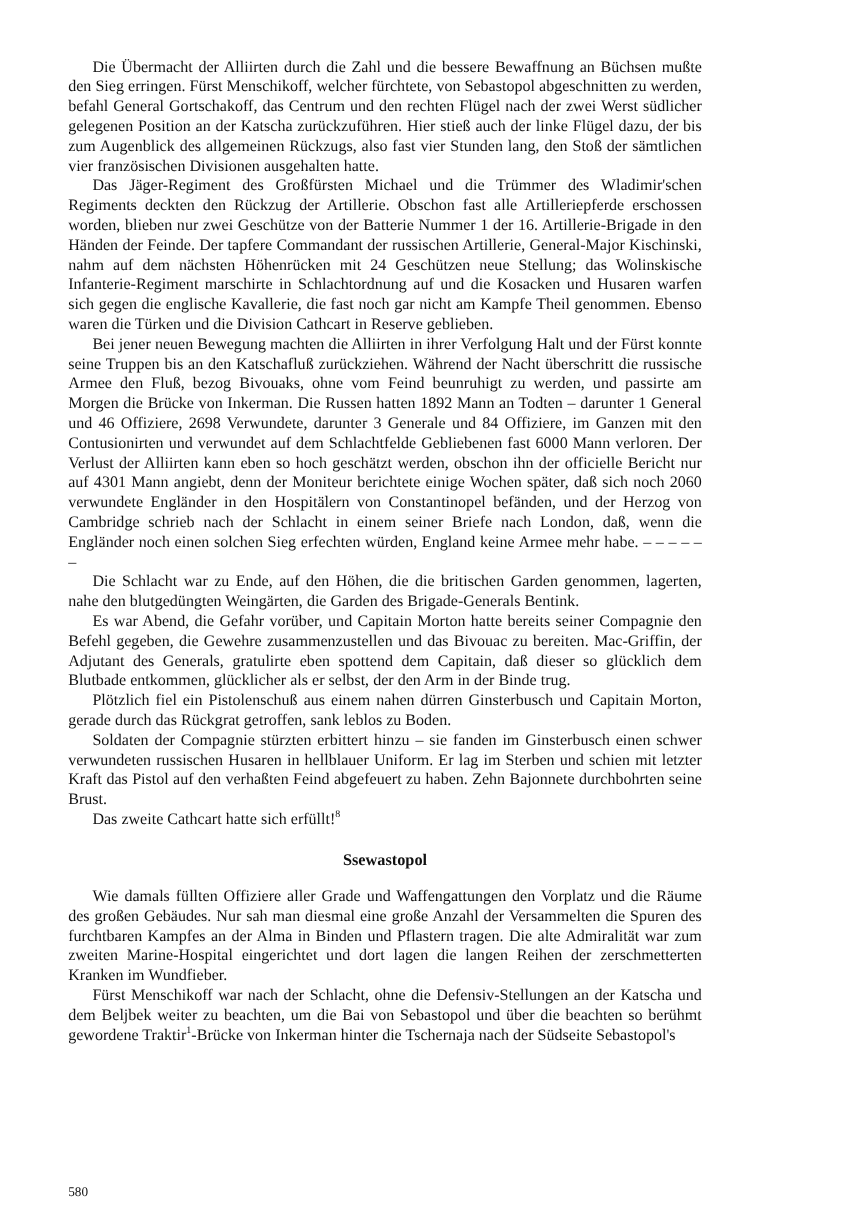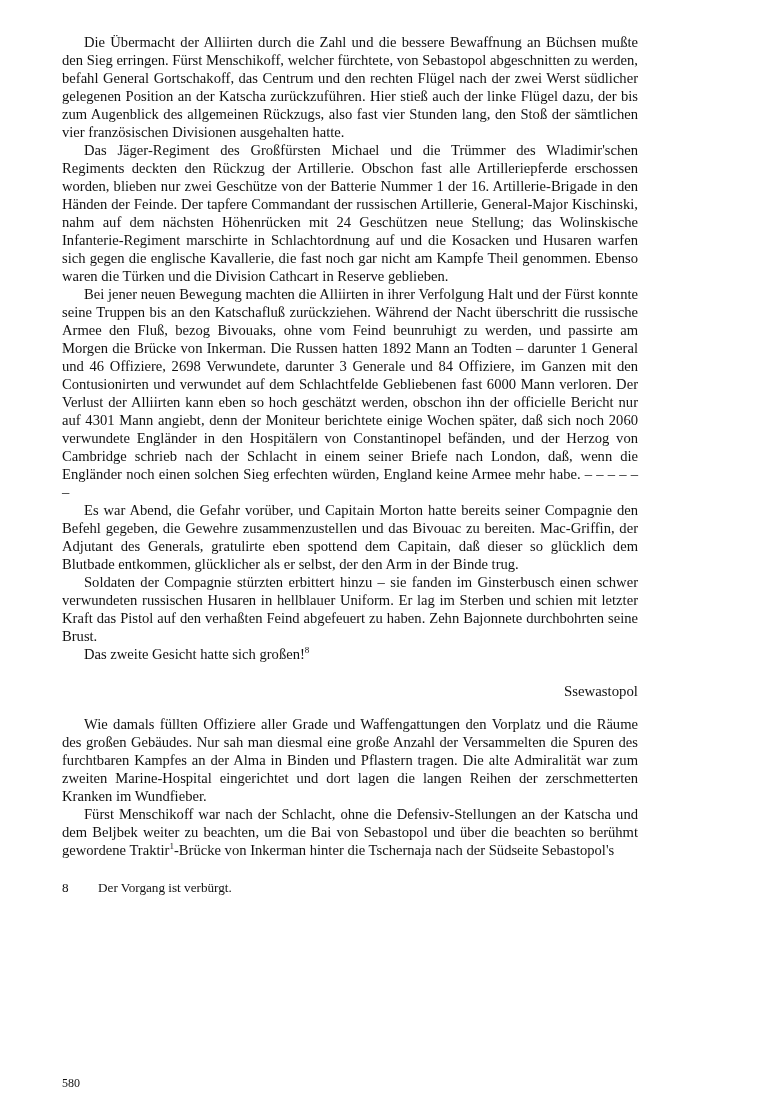--- a/index.html
+++ b/index.html
@@ -5,43 +5,43 @@
   html, body {
     margin: 0;
     padding: 0;
     background: #ffffff;
   }
   .page {
     width: 700px;
     height: 1100px;
     background: #ffffff;
     box-sizing: border-box;
-    padding: 33px 62px 0 62px;
+    padding: 52px 62px 0 62px;
     position: relative;
     overflow: hidden;
     font-family: "Liberation Serif", "DejaVu Serif", serif;
     color: #111111;
   }
   .body-text p {
     margin: 0;
     text-align: justify;
     font-size: 14.6px;
     line-height: 18px;
   }
   p.indent { text-indent: 22px; }
   p.noindent { text-indent: 0; }
   sup.fn-ref {
     font-size: 0.62em;
     line-height: 0;
     vertical-align: super;
   }
   h2.section-heading {
-    text-align: right;
+    text-align: center;
     font-size: 14.8px;
-    font-weight: normal;
+    font-weight: bold;
     margin: 20px 0 15px 0;
     font-family: "Liberation Serif", "DejaVu Serif", serif;
   }
   .footnotes { margin-top: 20px; }
   .footnote {
     font-size: 13.2px;
     line-height: 17px;
     margin-bottom: 8px;
     text-align: left;
   }
@@ -55,32 +55,31 @@
 </style>
 </head>
 <body>
 
 <div class="page">
   <div class="body-text">
 
     <p class="indent">Die Übermacht der Alliirten durch die Zahl und die bessere Bewaffnung an Büchsen mußte den Sieg erringen. Fürst Menschikoff, welcher fürchtete, von Sebastopol abgeschnitten zu werden, befahl General Gortschakoff, das Centrum und den rechten Flügel nach der zwei Werst südlicher gelegenen Position an der Katscha zurückzuführen. Hier stieß auch der linke Flügel dazu, der bis zum Augenblick des allgemeinen Rückzugs, also fast vier Stunden lang, den Stoß der sämtlichen vier französischen Divisionen ausgehalten hatte.</p>
     <p class="indent">Das Jäger-Regiment des Großfürsten Michael und die Trümmer des Wladimir'schen Regiments deckten den Rückzug der Artillerie. Obschon fast alle Artilleriepferde erschossen worden, blieben nur zwei Geschütze von der Batterie Nummer 1 der 16. Artillerie-Brigade in den Händen der Feinde. Der tapfere Commandant der russischen Artillerie, General-Major Kischinski, nahm auf dem nächsten Höhenrücken mit 24 Geschützen neue Stellung; das Wolinskische Infanterie-Regiment marschirte in Schlachtordnung auf und die Kosacken und Husaren warfen sich gegen die englische Kavallerie, die fast noch gar nicht am Kampfe Theil genommen. Ebenso waren die Türken und die Division Cathcart in Reserve geblieben.</p>
     <p class="indent">Bei jener neuen Bewegung machten die Alliirten in ihrer Verfolgung Halt und der Fürst konnte seine Truppen bis an den Katschafluß zurückziehen. Während der Nacht überschritt die russische Armee den Fluß, bezog Bivouaks, ohne vom Feind beunruhigt zu werden, und passirte am Morgen die Brücke von Inkerman. Die Russen hatten 1892 Mann an Todten – darunter 1 General und 46 Offiziere, 2698 Verwundete, darunter 3 Generale und 84 Offiziere, im Ganzen mit den Contusionirten und verwundet auf dem Schlachtfelde Gebliebenen fast 6000 Mann verloren. Der Verlust der Alliirten kann eben so hoch geschätzt werden, obschon ihn der officielle Bericht nur auf 4301 Mann angiebt, denn der Moniteur berichtete einige Wochen später, daß sich noch 2060 verwundete Engländer in den Hospitälern von Constantinopel befänden, und der Herzog von Cambridge schrieb nach der Schlacht in einem seiner Briefe nach London, daß, wenn die Engländer noch einen solchen Sieg erfechten würden, England keine Armee mehr habe. – – – – – –</p>
+    <p class="indent">Die Schlacht war zu Ende, auf den Höhen, die die britischen Garden genommen, lagerten, nahe den blutgedüngten Weingärten, die Garden des Brigade-Generals Bentink.</p>
     <p class="indent">Es war Abend, die Gefahr vorüber, und Capitain Morton hatte bereits seiner Compagnie den Befehl gegeben, die Gewehre zusammenzustellen und das Bivouac zu bereiten. Mac-Griffin, der Adjutant des Generals, gratulirte eben spottend dem Capitain, daß dieser so glücklich dem Blutbade entkommen, glücklicher als er selbst, der den Arm in der Binde trug.</p>
+    <p class="indent">Plötzlich fiel ein Pistolenschuß aus einem nahen dürren Ginsterbusch und Capitain Morton, gerade durch das Rückgrat getroffen, sank leblos zu Boden.</p>
     <p class="indent">Soldaten der Compagnie stürzten erbittert hinzu – sie fanden im Ginsterbusch einen schwer verwundeten russischen Husaren in hellblauer Uniform. Er lag im Sterben und schien mit letzter Kraft das Pistol auf den verhaßten Feind abgefeuert zu haben. Zehn Bajonnete durchbohrten seine Brust.</p>
 
-    <p class="indent"><span>Das zweite Gesicht hatte sich großen!</span><sup class="fn-ref">8</sup></p>
+    <p class="indent"><span>Das zweite Cathcart hatte sich erfüllt!</span><sup class="fn-ref">8</sup></p>
 
     <h2 class="section-heading">Ssewastopol</h2>
 
     <p class="indent">Wie damals füllten Offiziere aller Grade und Waffengattungen den Vorplatz und die Räume des großen Gebäudes. Nur sah man diesmal eine große Anzahl der Versammelten die Spuren des furchtbaren Kampfes an der Alma in Binden und Pflastern tragen. Die alte Admiralität war zum zweiten Marine-Hospital eingerichtet und dort lagen die langen Reihen der zerschmetterten Kranken im Wundfieber.</p>
 
     <p class="indent"><span>Fürst Menschikoff war nach der Schlacht, ohne die Defensiv-Stellungen an der Katscha und dem Beljbek weiter zu beachten, um die Bai von Sebastopol und über die beachten so berühmt gewordene Traktir</span><sup class="fn-ref">1</sup><span>-Brücke von Inkerman hinter die Tschernaja nach der Südseite Sebastopol's</span></p>
 
     <div class="footnotes">
-      <div class="footnote">
-        <span class="fn-num">8</span><span>Der Vorgang ist verbürgt.</span>
-      </div>
     </div>
   </div>
 
   <div class="page-number">580</div>
 </div>
 
 </body></html>

